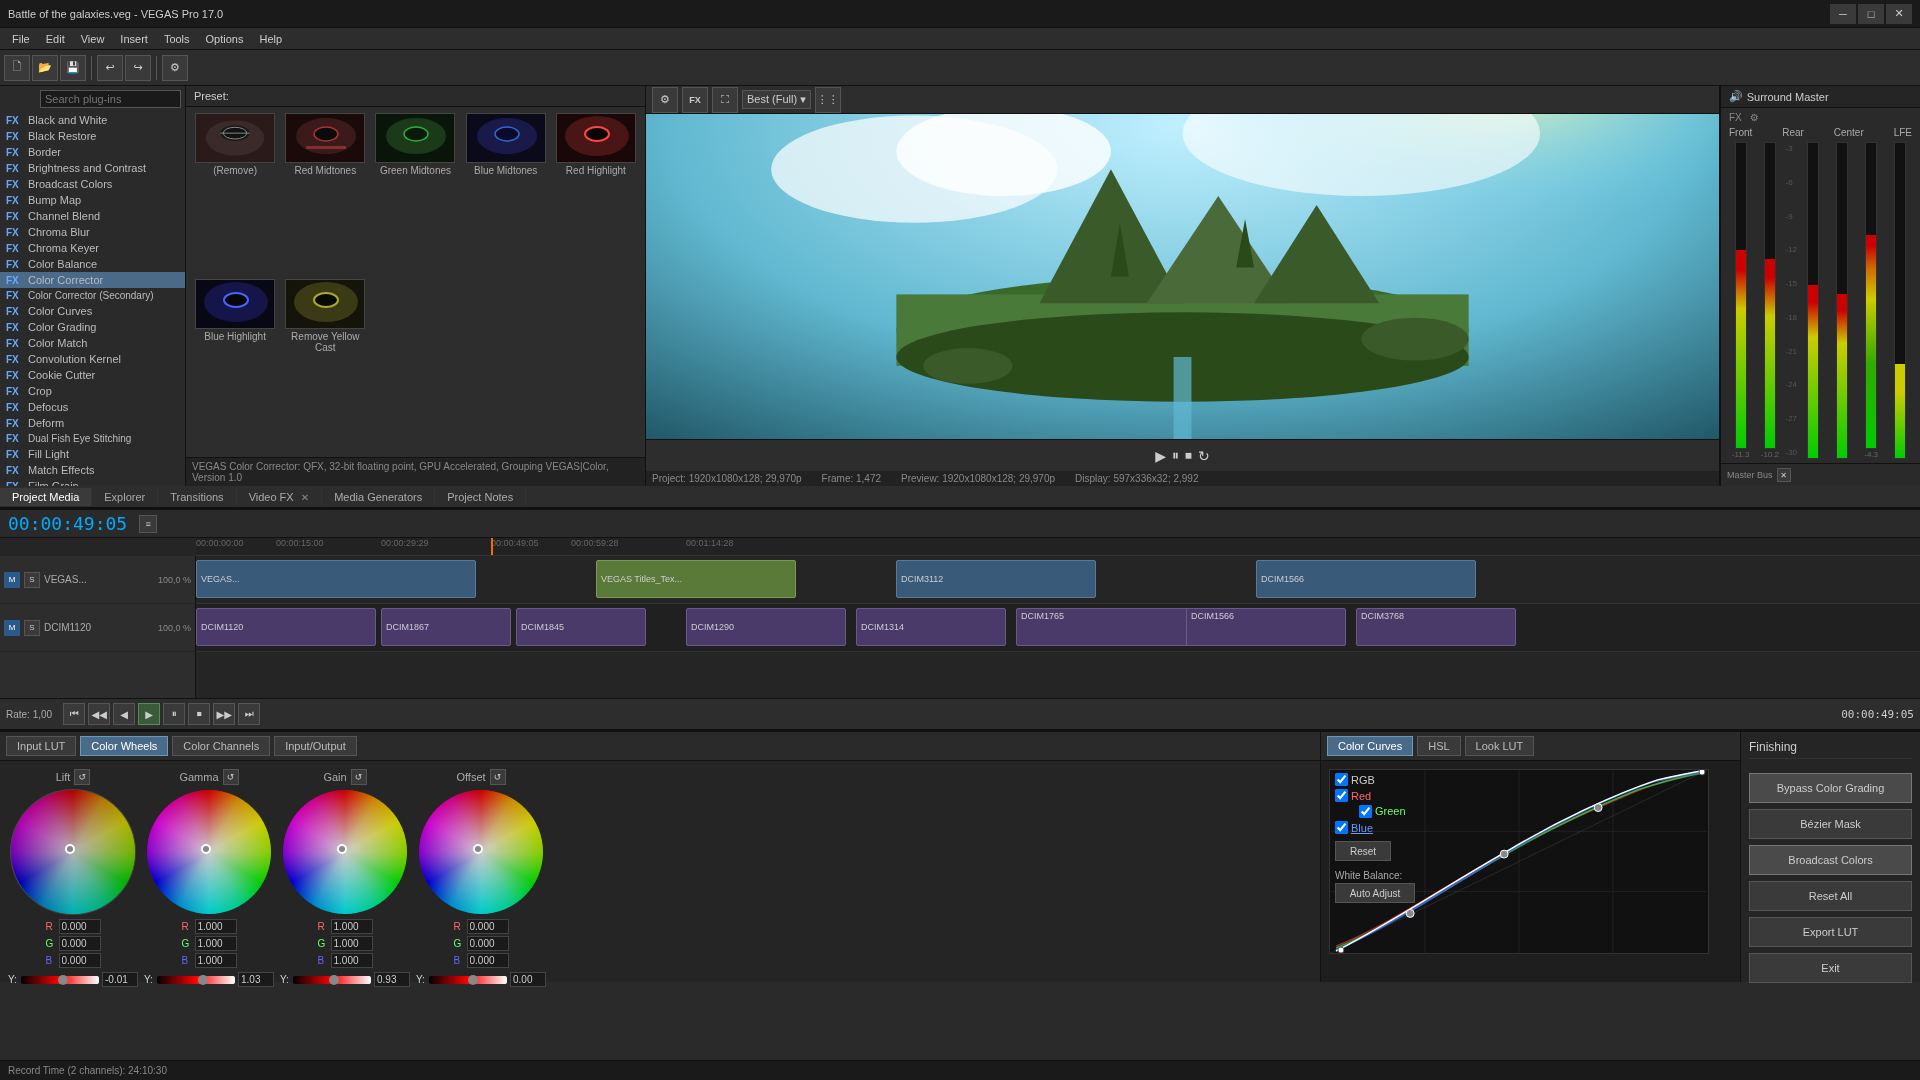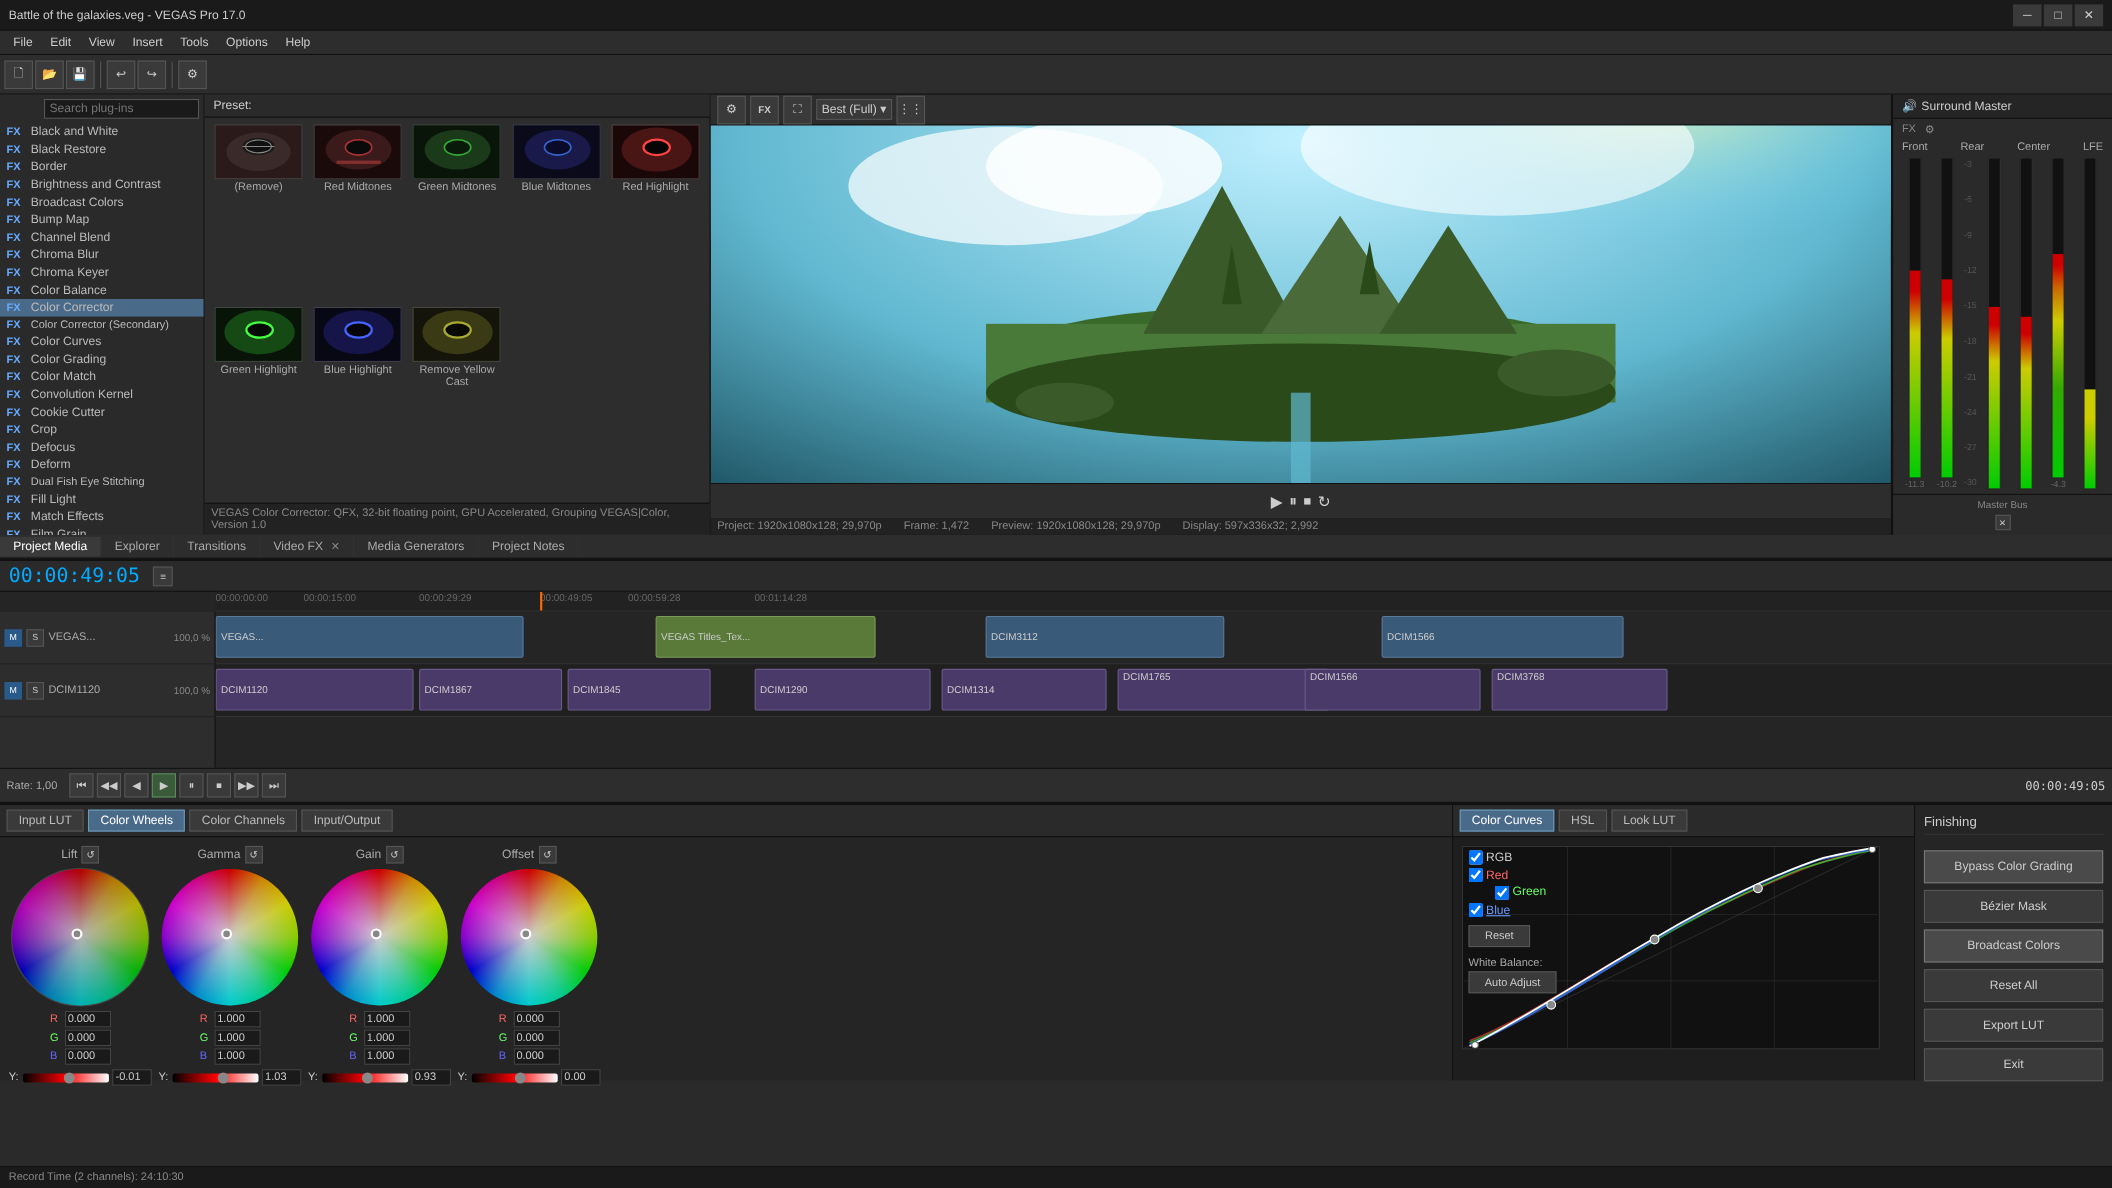--- a/index.html
+++ b/index.html
@@ -279,30 +279,20 @@
         <div class="preset-thumb" style="background: #3a1a1a;">
           <svg width="80" height="50" viewBox="0 0 80 50">
               <rect width="80" height="50" fill="#1a0808"></rect>
               <ellipse cx="40" cy="22" rx="32" ry="20" fill="#4a1515"></ellipse>
               <ellipse cx="40" cy="20" rx="12" ry="7" fill="#0a0505" stroke="#ff4444" stroke-width="2"></ellipse>
             </svg>
         </div>
         <div class="preset-label">Red Highlight</div>
       </div>
 
-      <div class="preset-item">
-        <div class="preset-thumb" style="background: #0a2a0a;">
-          <svg width="80" height="50" viewBox="0 0 80 50">
-              <rect width="80" height="50" fill="#081408"></rect>
-              <ellipse cx="40" cy="22" rx="32" ry="20" fill="#154a15"></ellipse>
-              <ellipse cx="40" cy="20" rx="12" ry="7" fill="#050a05" stroke="#44ff44" stroke-width="2"></ellipse>
-            </svg>
-        </div>
-        <div class="preset-label">Green Highlight</div>
-      </div>
       <div class="preset-item">
         <div class="preset-thumb" style="background: #0a0a3a;">
           <svg width="80" height="50" viewBox="0 0 80 50">
               <rect width="80" height="50" fill="#080814"></rect>
               <ellipse cx="40" cy="22" rx="32" ry="20" fill="#15154a"></ellipse>
               <ellipse cx="40" cy="20" rx="12" ry="7" fill="#05050a" stroke="#4466ff" stroke-width="2"></ellipse>
             </svg>
         </div>
         <div class="preset-label">Blue Highlight</div>
       </div>
@@ -448,21 +438,21 @@
         <div style="font-size:8px;color:#666;margin-top:1px;">-4.3</div>
       </div>
 
       <div style="display:flex;flex-direction:column;align-items:center;flex:1;">
         <div style="flex:1;width:12px;background:#111;position:relative;border:1px solid #333;">
           <div style="position:absolute;bottom:0;width:100%;height:30%;background:linear-gradient(to top,#00cc00,#cccc00 70%);"></div>
         </div>
       </div>
     </div>
 
-    <div style="padding:4px 6px;display:flex;gap:4px;align-items:center;border-top:1px solid #111;flex-direction:column;">
+    <div style="padding:4px 6px;display:flex;gap:4px;align-items:center;border-top:1px solid #111;">
       <span style="font-size:9px;color:#888;">Master Bus</span>
       <button style="width:14px;height:14px;background:#3a3a3a;border:1px solid #555;color:#ccc;font-size:8px;cursor:pointer;">✕</button>
     </div>
   </div>
 </div>
 
 <div id="tab-row">
   <div class="tab-item active">Project Media</div>
   <div class="tab-item">Explorer</div>
   <div class="tab-item">Transitions</div>
@@ -511,21 +501,21 @@
 
     <div style="flex:1;overflow-x:hidden;position:relative;">
 
       <div style="height:48px;border-bottom:1px solid #333;background:#252525;position:relative;">
         <div style="position:absolute;left:0;top:4px;width:280px;height:38px;background:#3a5a7a;border:1px solid #5a7a9a;border-radius:2px;overflow:hidden;display:flex;align-items:center;padding:0 4px;">
           <span style="font-size:9px;color:#ccc;">VEGAS...</span>
         </div>
         <div style="position:absolute;left:400px;top:4px;width:200px;height:38px;background:#5a7a3a;border:1px solid #7a9a5a;border-radius:2px;overflow:hidden;display:flex;align-items:center;padding:0 4px;">
           <span style="font-size:9px;color:#ccc;">VEGAS Titles_Tex...</span>
         </div>
-        <div style="position:absolute;left:700px;top:4px;width:217px;height:38px;background:#3a5a7a;border:1px solid #5a7a9a;border-radius:2px;overflow:hidden;display:flex;align-items:center;padding:0 4px;">
+        <div style="position:absolute;left:700px;top:4px;width:200px;height:38px;background:#3a5a7a;border:1px solid #5a7a9a;border-radius:2px;overflow:hidden;display:flex;align-items:center;padding:0 4px;">
           <span style="font-size:9px;color:#ccc;">DCIM3112</span>
         </div>
         <div style="position:absolute;left:1060px;top:4px;width:220px;height:38px;background:#3a5a7a;border:1px solid #5a7a9a;border-radius:2px;overflow:hidden;display:flex;align-items:center;padding:0 4px;">
           <span style="font-size:9px;color:#ccc;">DCIM1566</span>
         </div>
       </div>
 
       <div style="height:48px;border-bottom:1px solid #333;background:#202020;position:relative;">
         <div style="position:absolute;left:0;top:4px;width:180px;height:38px;background:#4a3a6a;border:1px solid #6a5a8a;border-radius:2px;overflow:hidden;display:flex;align-items:center;padding:0 4px;">
           <span style="font-size:9px;color:#ccc;">DCIM1120</span>

